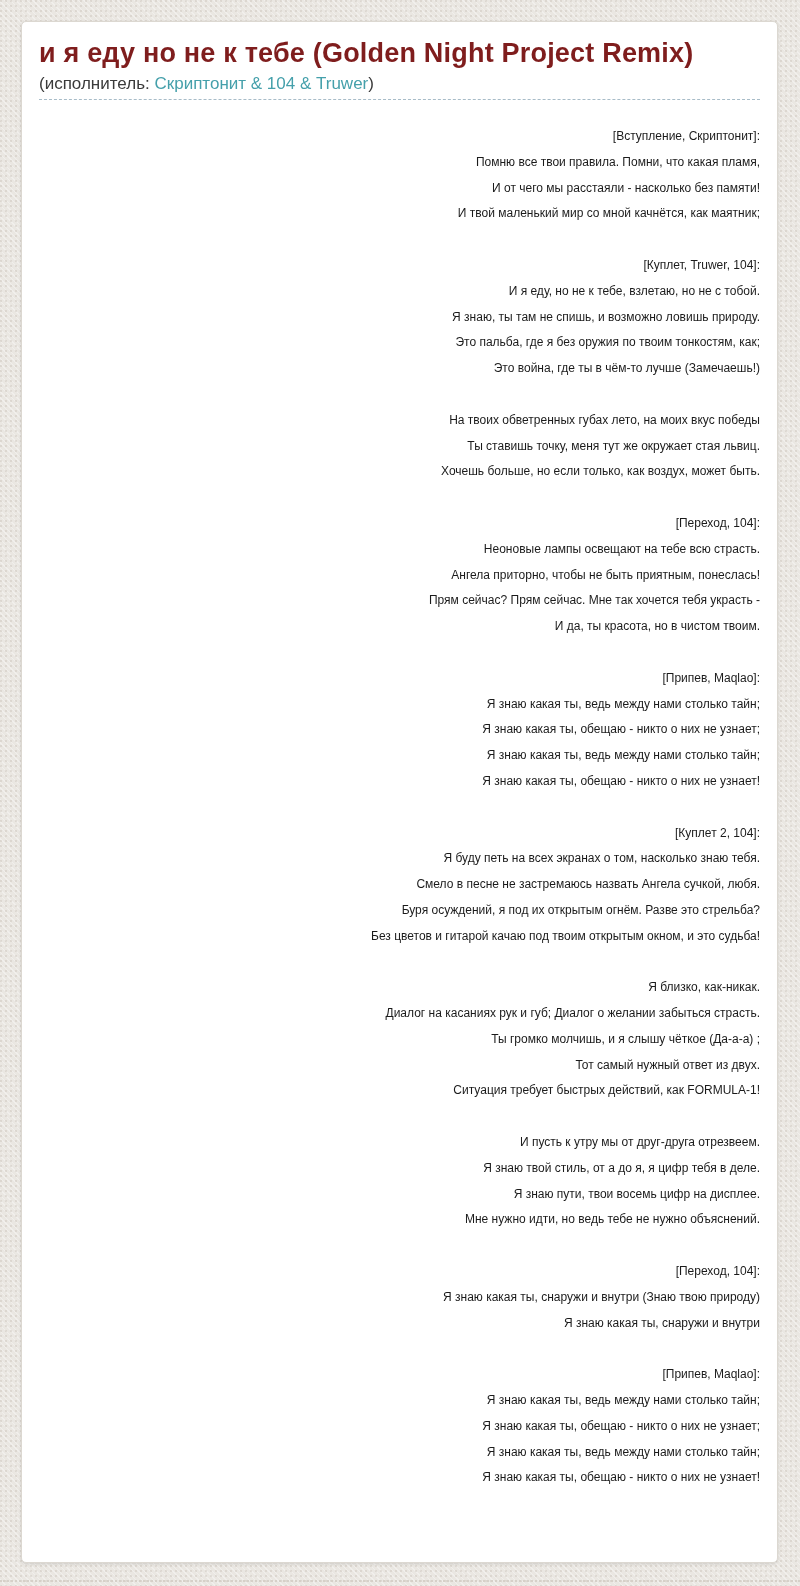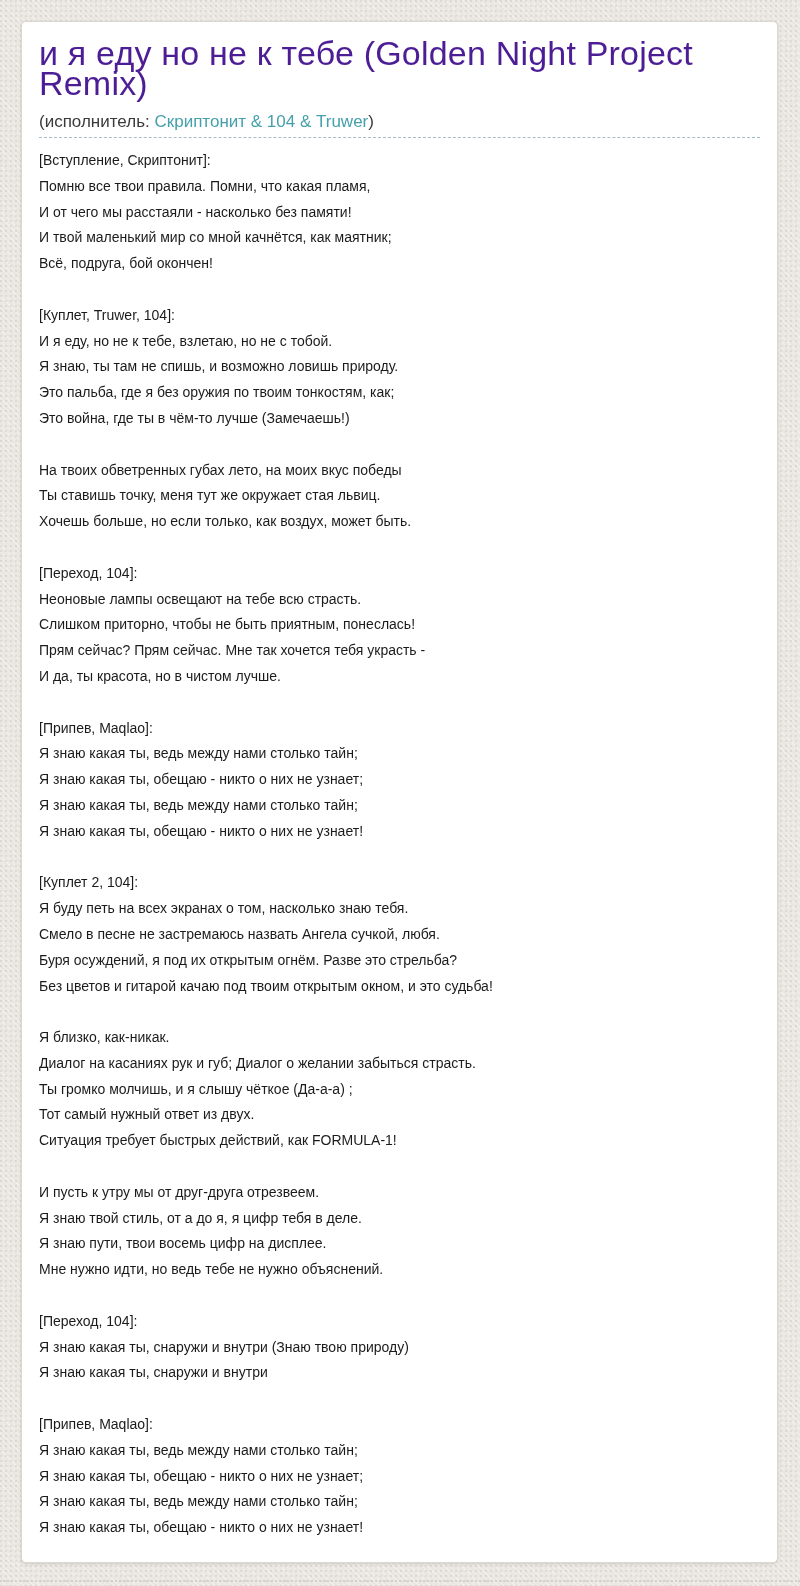--- a/index.html
+++ b/index.html
@@ -40,45 +40,46 @@
     box-shadow: 0 1px 3px rgba(0,0,0,0.12);
     padding: 16px 17px 0 17px;
   }
 
   .song-header {
     border-bottom: 1px dashed #a8bcc8;
     padding-bottom: 4px;
   }
 
   .song-title {
-    font-size: 34px;
+    font-size: 27px;
     line-height: 30px;
-    font-weight: 400;
-    color: #4c1d95;
+    font-weight: 700;
+    color: #7f1d1d;
     letter-spacing: 0.2px;
   }
 
   .artist-line {
-    margin-top: 13px;
+    margin-top: 5px;
     font-size: 17px;
     line-height: 22px;
     color: #3a3a3a;
   }
 
   .artist-link {
     color: #45a0ab;
     text-decoration: none;
     cursor: pointer;
   }
 
   .lyrics-text {
-    margin-top: 10px;
-    font-size: 14px;
+    margin-top: 24px;
+    font-size: 12px;
     line-height: 25.8px;
     color: #1b1b1b;
+    text-align: right;
   }
 
   .stanza { margin-bottom: 25.8px; }
   .stanza:last-child { margin-bottom: 0; }
 
   .lyrics-line { white-space: pre-wrap; }
 </style>
 </head>
 <body>
 
@@ -90,40 +91,39 @@
       <span>(исполнитель: </span><a class="artist-link">Скриптонит &amp; 104 &amp; Truwer</a><span>)</span>
     </div>
   </div>
 
   <div class="lyrics-text">
       <div class="stanza">
         <div class="lyrics-line">[Вступление, Скриптонит]:</div>
         <div class="lyrics-line">Помню все твои правила. Помни, что какая пламя,</div>
         <div class="lyrics-line">И от чего мы расстаяли - насколько без памяти!</div>
         <div class="lyrics-line">И твой маленький мир со мной качнётся, как маятник;</div>
-        <div class="lyrics-line">Всё, подруга, бой окончен!</div>
       </div>
       <div class="stanza">
         <div class="lyrics-line">[Куплет, Truwer, 104]:</div>
         <div class="lyrics-line">И я еду, но не к тебе, взлетаю, но не с тобой.</div>
         <div class="lyrics-line">Я знаю, ты там не спишь, и возможно ловишь природу.</div>
         <div class="lyrics-line">Это пальба, где я без оружия по твоим тонкостям, как;</div>
         <div class="lyrics-line">Это война, где ты в чём-то лучше (Замечаешь!)</div>
       </div>
       <div class="stanza">
         <div class="lyrics-line">На твоих обветренных губах лето, на моих вкус победы</div>
         <div class="lyrics-line">Ты ставишь точку, меня тут же окружает стая львиц.</div>
         <div class="lyrics-line">Хочешь больше, но если только, как воздух, может быть.</div>
       </div>
       <div class="stanza">
         <div class="lyrics-line">[Переход, 104]:</div>
         <div class="lyrics-line">Неоновые лампы освещают на тебе всю страсть.</div>
-        <div class="lyrics-line">Слишком приторно, чтобы не быть приятным, понеслась!</div>
+        <div class="lyrics-line">Ангела приторно, чтобы не быть приятным, понеслась!</div>
         <div class="lyrics-line">Прям сейчас? Прям сейчас. Мне так хочется тебя украсть -</div>
-        <div class="lyrics-line">И да, ты красота, но в чистом лучше.</div>
+        <div class="lyrics-line">И да, ты красота, но в чистом твоим.</div>
       </div>
       <div class="stanza">
         <div class="lyrics-line">[Припев, Maqlao]:</div>
         <div class="lyrics-line">Я знаю какая ты, ведь между нами столько тайн;</div>
         <div class="lyrics-line">Я знаю какая ты, обещаю - никто о них не узнает;</div>
         <div class="lyrics-line">Я знаю какая ты, ведь между нами столько тайн;</div>
         <div class="lyrics-line">Я знаю какая ты, обещаю - никто о них не узнает!</div>
       </div>
       <div class="stanza">
         <div class="lyrics-line">[Куплет 2, 104]:</div>

